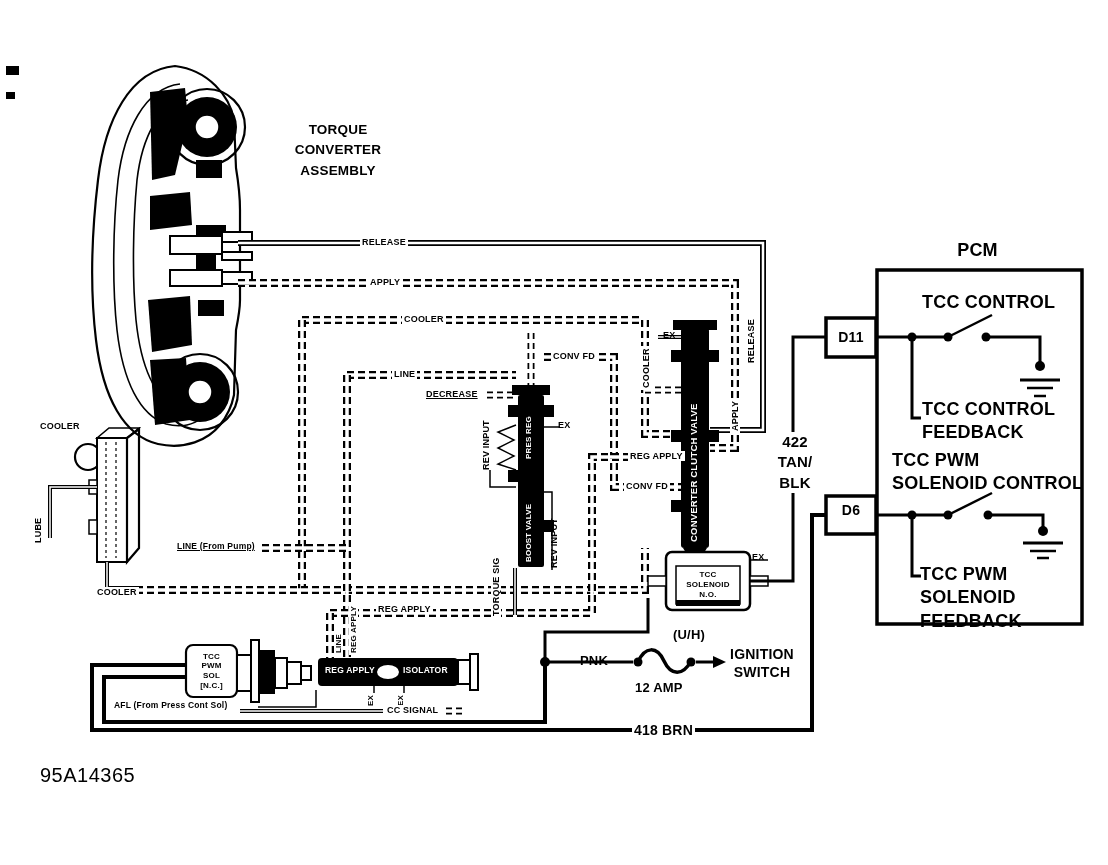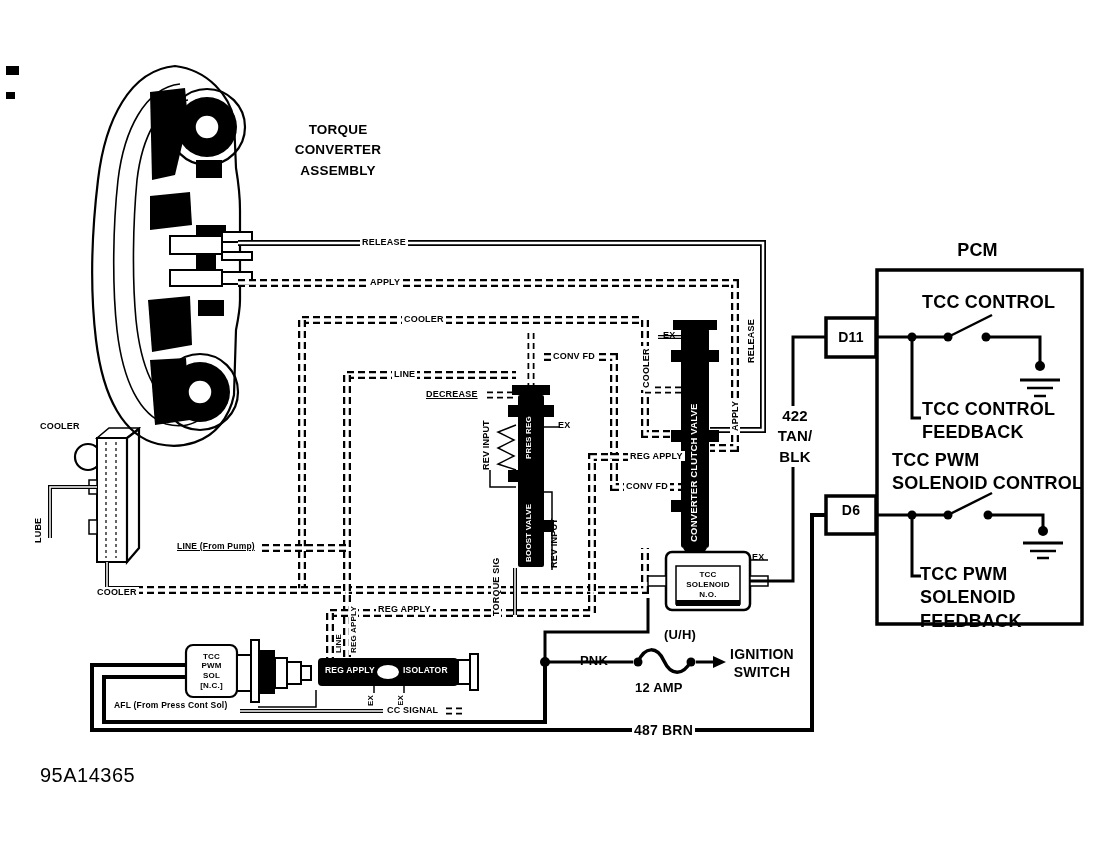--- a/index.html
+++ b/index.html
@@ -312,29 +312,29 @@
 <div class="lbl wv" style="left:325px; top:666px; font-size:8.5px;">REG APPLY</div>
 <div class="lbl wv" style="left:403px; top:666px; font-size:8.5px;">ISOLATOR</div>
 <div class="lbl onpipe" style="left:385px; top:705px;">CC SIGNAL</div>
 <div class="lbl onpipe" style="left:376px; top:604px;">REG APPLY</div>
 <div class="lbl onpipe" style="left:112px; top:701px; font-size:8.5px; font-weight:bold;">AFL (From Press Cont Sol)</div>
 
 <div class="lbl" style="left:40px; top:421px;">COOLER</div>
 <div class="lbl onpipe" style="left:175px; top:542px; font-size:8.5px;text-decoration:underline;">LINE (From Pump)</div>
 <div class="lbl onpipe" style="left:95px; top:587px;">COOLER</div>
 
-<div class="lbl onpipe ctr" style="left:770px; top:406px; width:46px; font-size:15px; line-height:1.35;">422
+<div class="lbl onpipe ctr" style="left:770px; top:432px; width:46px; font-size:15px; line-height:1.35;">422
 TAN/
 BLK</div>
-<div class="lbl ctr" style="left:655px; top:628px; width:50px; font-size:13px;">(U/H)</div>
+<div class="lbl ctr" style="left:655px; top:628px; width:50px; font-size:13px;text-align:right;">(U/H)</div>
 <div class="lbl" style="left:580px; top:654px; font-size:13px;">PNK</div>
 <div class="lbl ctr" style="left:718px; top:646px; width:88px; font-size:14px; line-height:1.25;">IGNITION
 SWITCH</div>
 <div class="lbl" style="left:635px; top:681px; font-size:13px;">12 AMP</div>
-<div class="lbl onpipe" style="left:632px; top:722px; font-size:14px;">487 BRN</div>
+<div class="lbl onpipe" style="left:632px; top:722px; font-size:14px;">418 BRN</div>
 
 <div class="lbl ctr" style="left:940px; top:240px; width:75px; font-size:18px;">PCM</div>
 <div class="lbl med" style="left:922px; top:292px;">TCC CONTROL</div>
 <div class="lbl med" style="left:922px; top:398px; line-height:1.3;">TCC CONTROL
 FEEDBACK</div>
 <div class="lbl med" style="left:892px; top:449px; line-height:1.3;">TCC PWM
 SOLENOID CONTROL</div>
 <div class="lbl med" style="left:920px; top:563px; line-height:1.3;">TCC PWM
 SOLENOID
 FEEDBACK</div>

